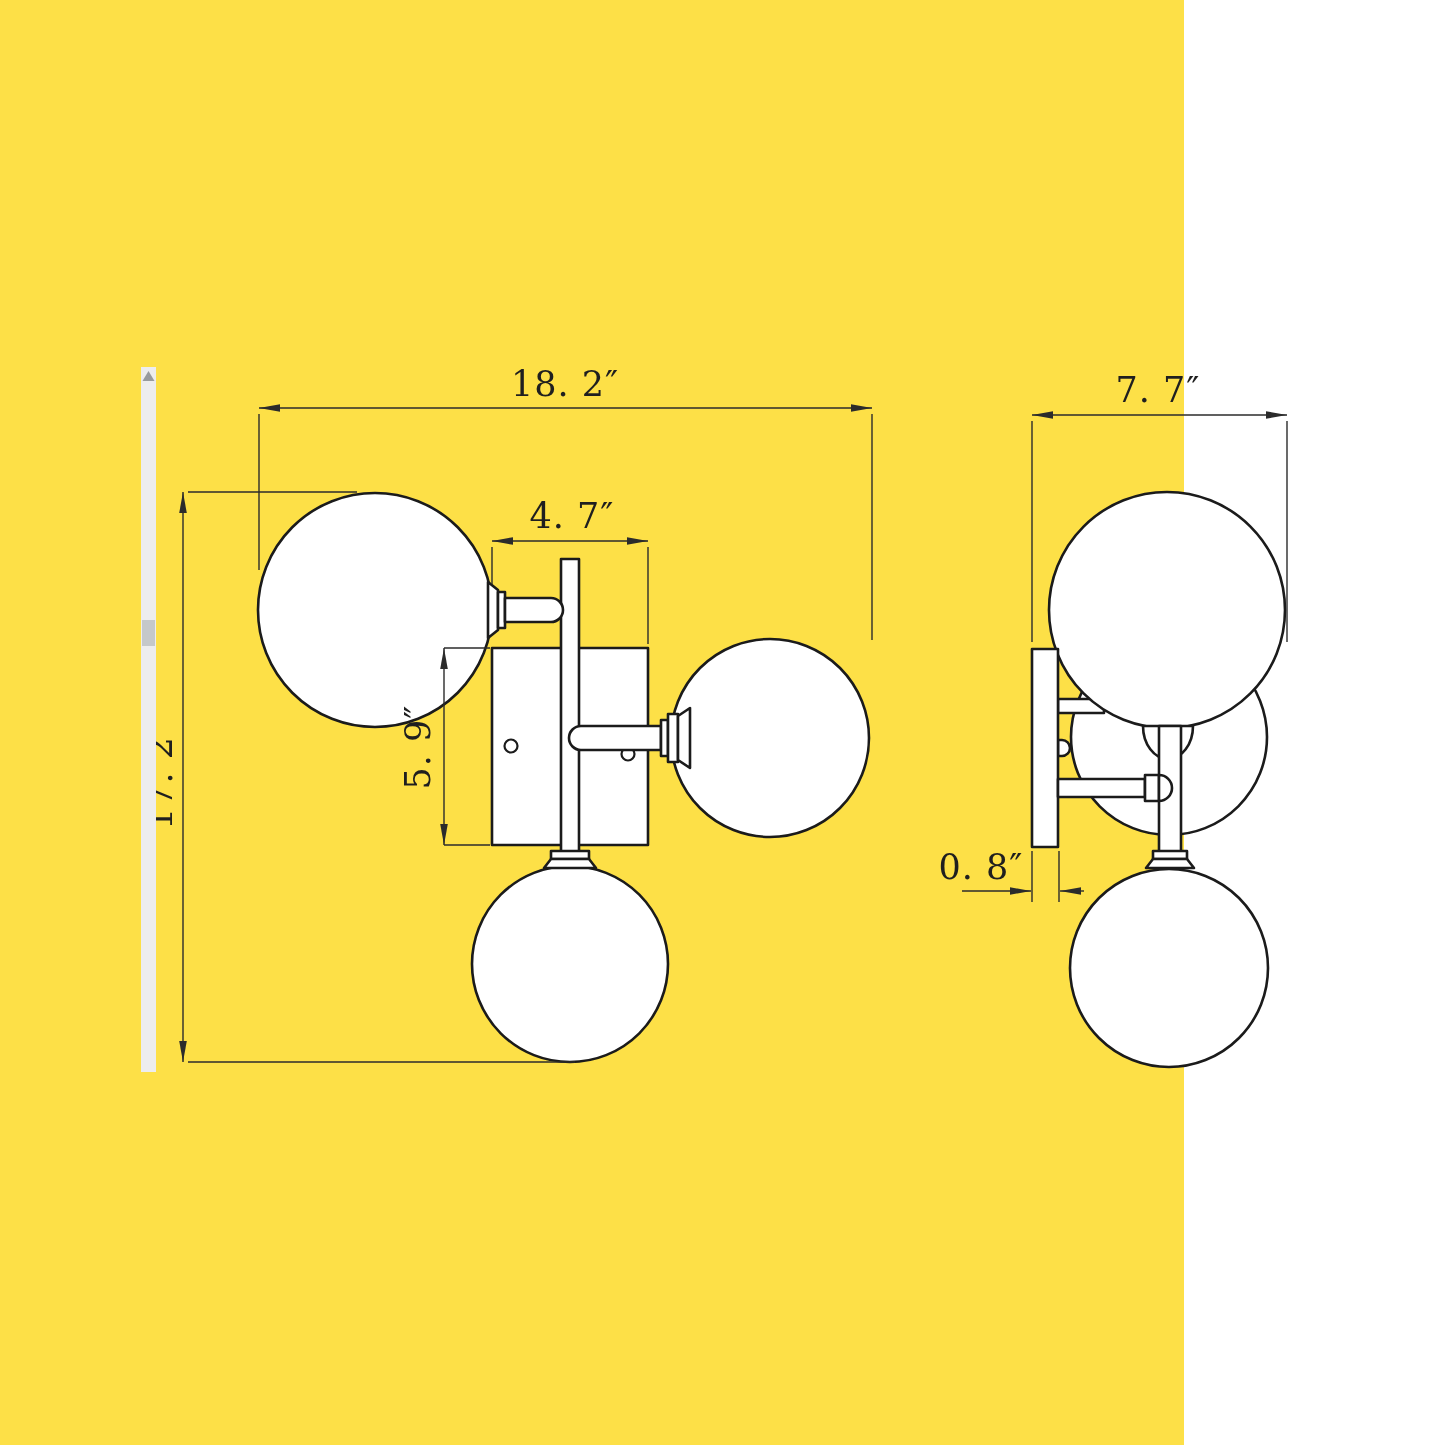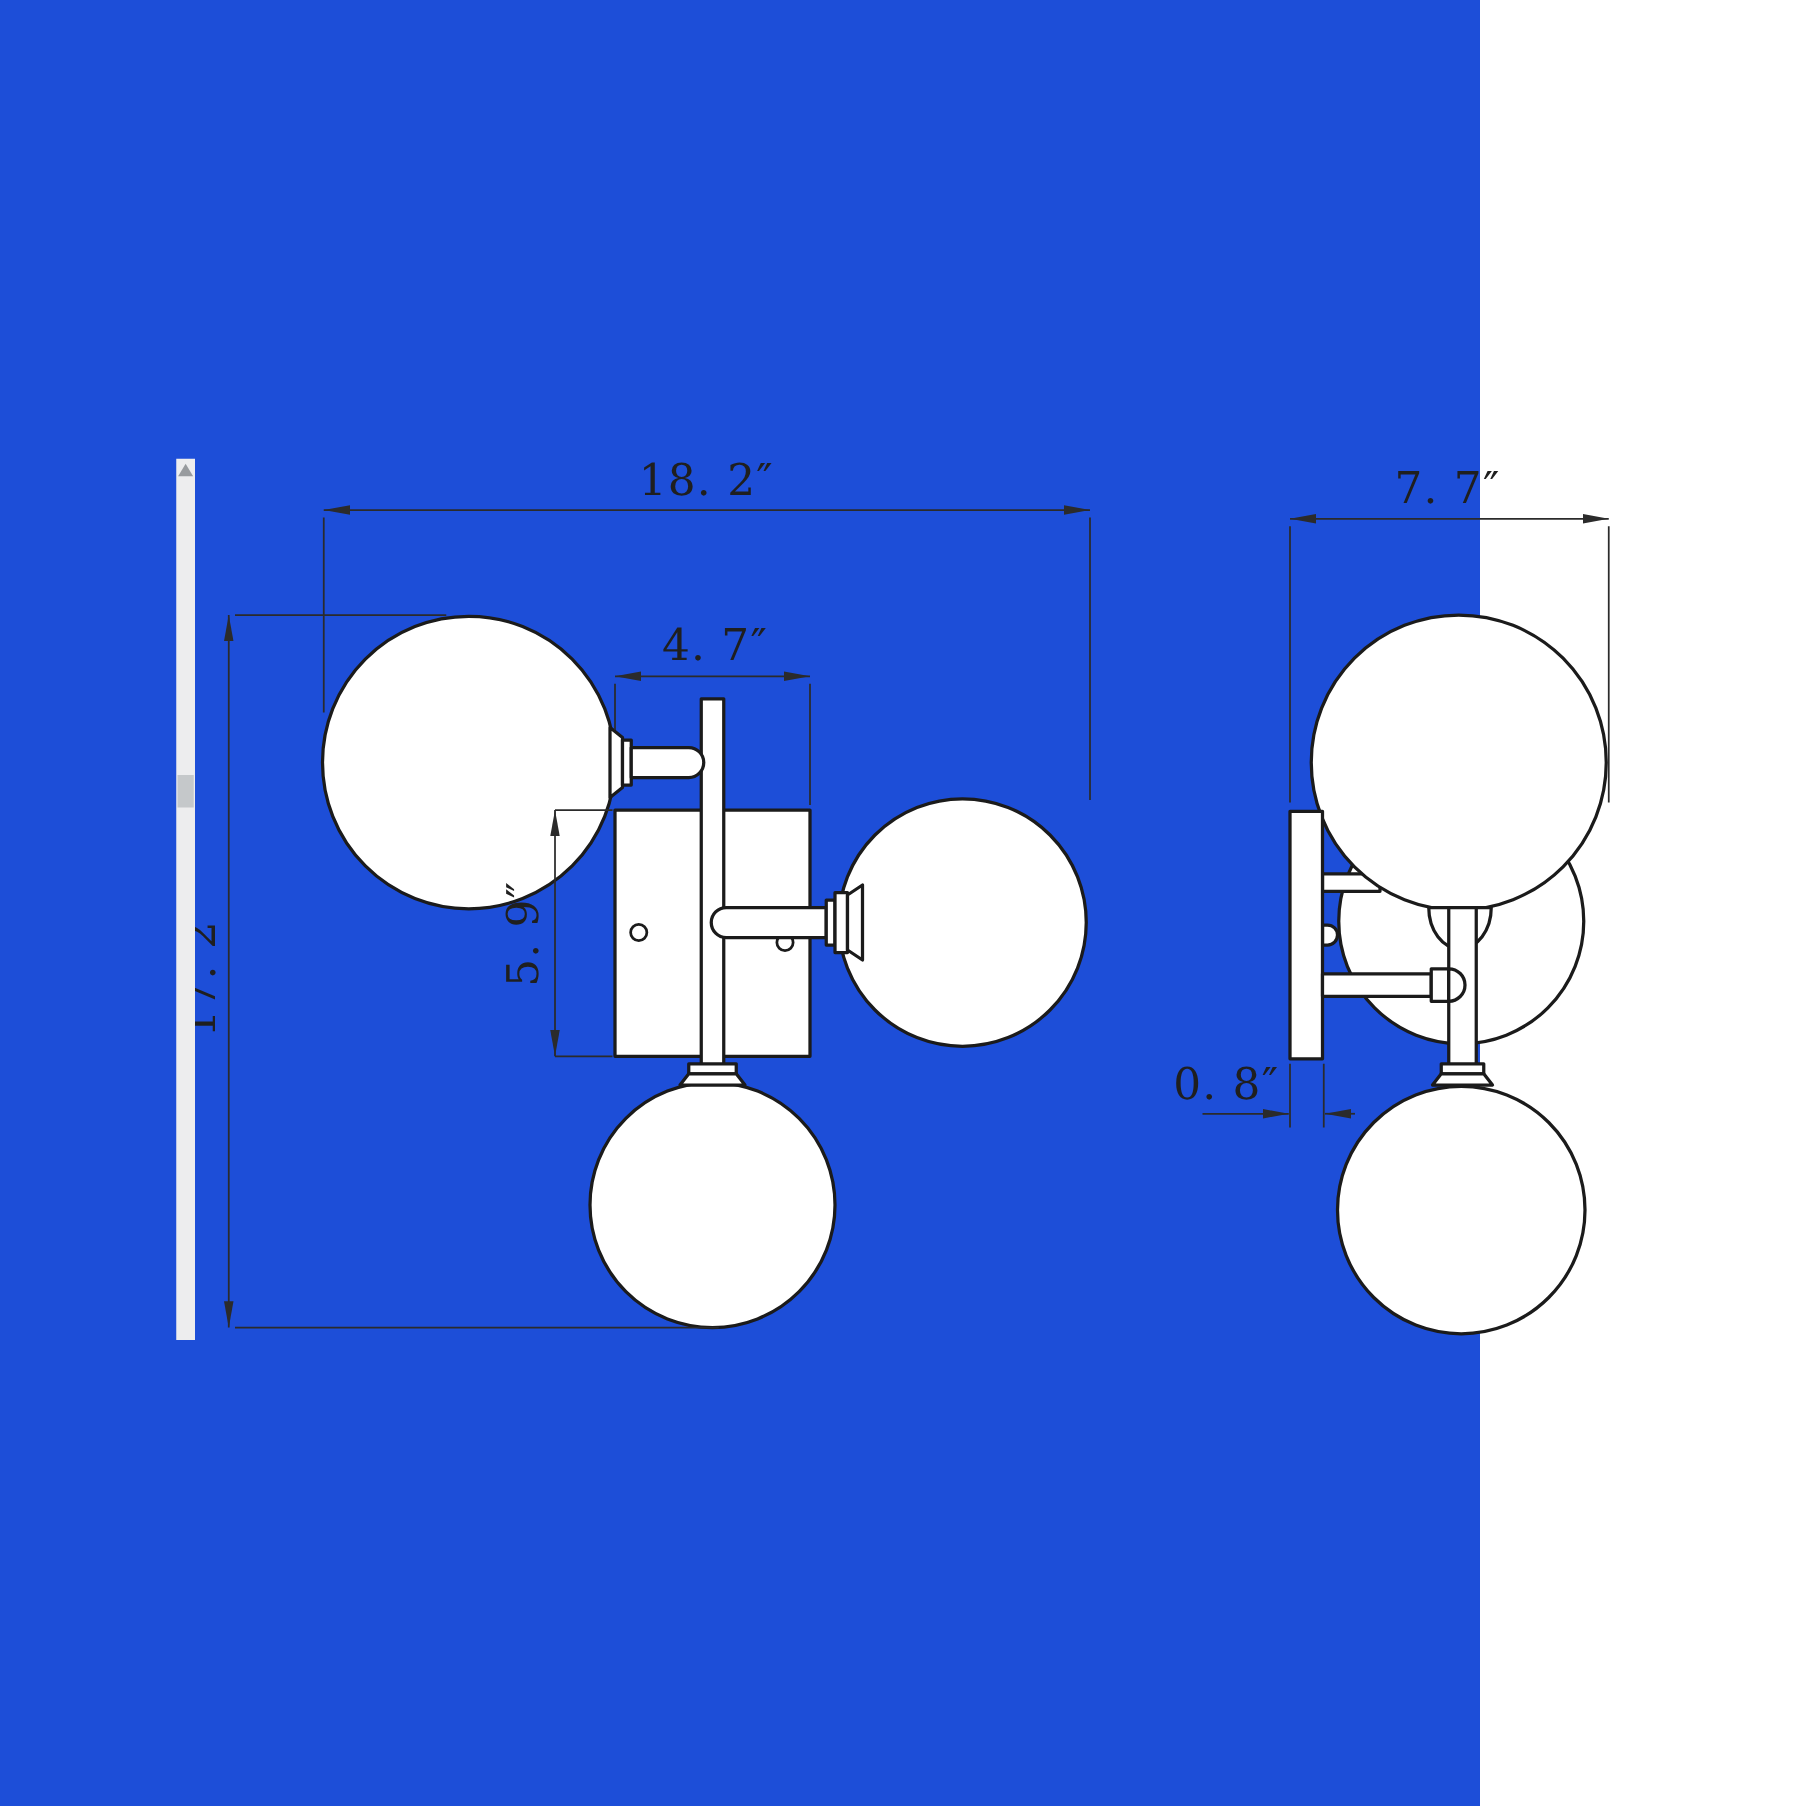--- a/index.html
+++ b/index.html
@@ -8,21 +8,21 @@
     background: #ffffff;
     width: 1445px;
     height: 1445px;
     overflow: hidden;
     font-family: "DejaVu Serif", "Liberation Serif", serif;
   }
   .stage {
     position: relative;
     width: 1184px;
     height: 1445px;
-    background: #1d4ed8;
+    background: #fde047;
   }
   svg { display: block; }
   .fx {
     fill: #ffffff;
     stroke: #1b1b1b;
     stroke-width: 2.6;
     stroke-linejoin: round;
   }
   .fx-thin {
     fill: #ffffff;

